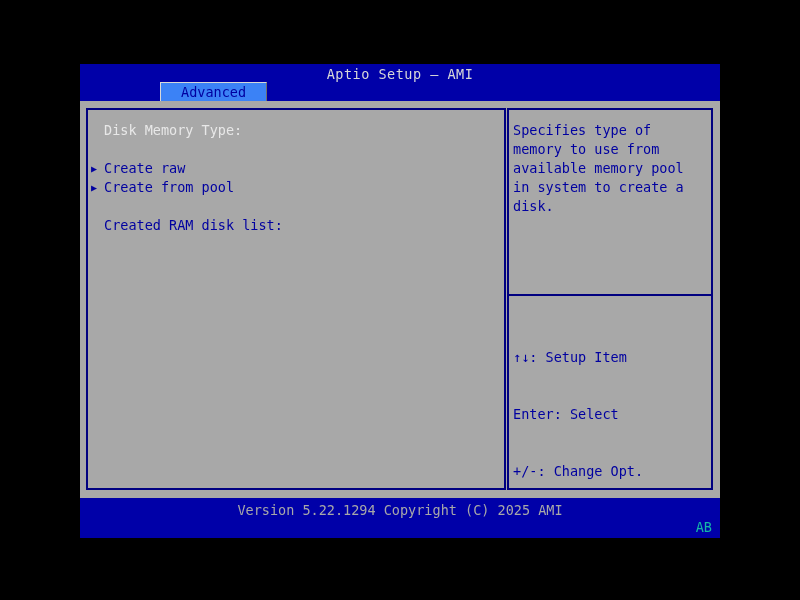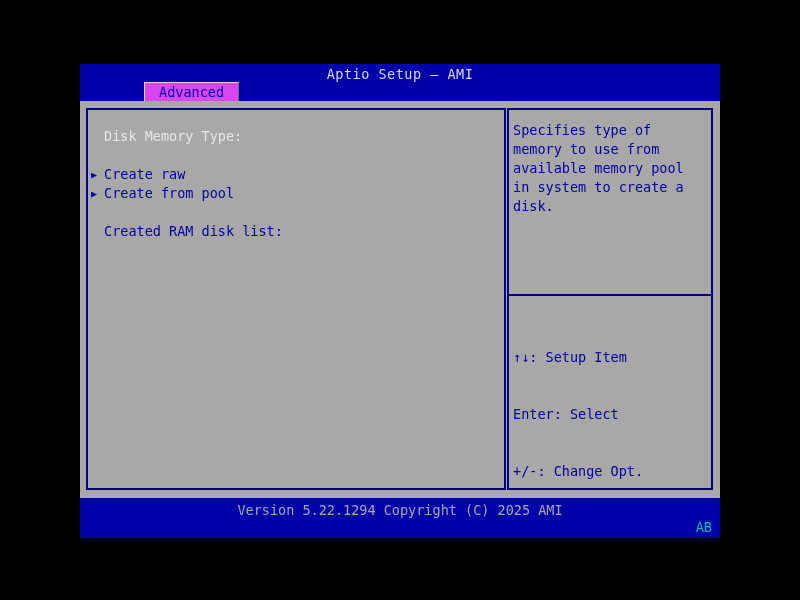--- a/index.html
+++ b/index.html
@@ -6,30 +6,30 @@
   html,body { width:800px; height:600px; background:#000; overflow:hidden; }
   body { font-family:"DejaVu Sans Mono", monospace; font-size:13.5px; }
 
   .screen { position:absolute; left:80px; top:64px; width:640px; height:474px;
             background:#A8A8A8; }
 
   
   .titlebar { position:absolute; top:0; left:0; width:100%; height:37px; background:#0000A8; }
   .app-title { position:absolute; top:2px; left:0; width:100%; text-align:center;
                color:#D8D8D8; letter-spacing:.5px; }
-  .tab { position:absolute; left:64px; top:18px; height:19px; line-height:19px;
-         padding:0 14px; background:#d946ef; color:#0000A0;
+  .tab { position:absolute; left:80px; top:18px; height:19px; line-height:19px;
+         padding:0 20px; background:#3b82f6; color:#0000A0;
          border-top:1px solid #D8D8D8; border-left:1px solid #D8D8D8; border-right:1px solid #707070; }
 
   
   .panel { position:absolute; top:44px; height:382px; border:2px solid #000080; }
   .main-panel { left:6px;  width:420px; }
   .help-panel { left:427px; width:206px; }
 
-  .main-rows { padding-top:17px; }
+  .main-rows { padding-top:11px; }
   .row { position:relative; height:19px; line-height:19px; padding-left:16px;
          color:#0000A0; white-space:pre; }
   .row.selected { color:#E8E8E8; }
   .row .value { position:absolute; left:208px; top:0; }
   .submenu-arrow { position:absolute; left:3px; top:0; font-size:10px; }
 
   .help-desc { padding:11px 12px 0 4px; line-height:19px; color:#0000A0; white-space:pre-line; }
   .help-sep  { position:absolute; left:0; top:184px; width:100%; height:2px; background:#000080; }
   .hotkeys   { position:absolute; top:200px; left:4px; right:2px; line-height:19px;
                color:#0000A0; white-space:pre; }

